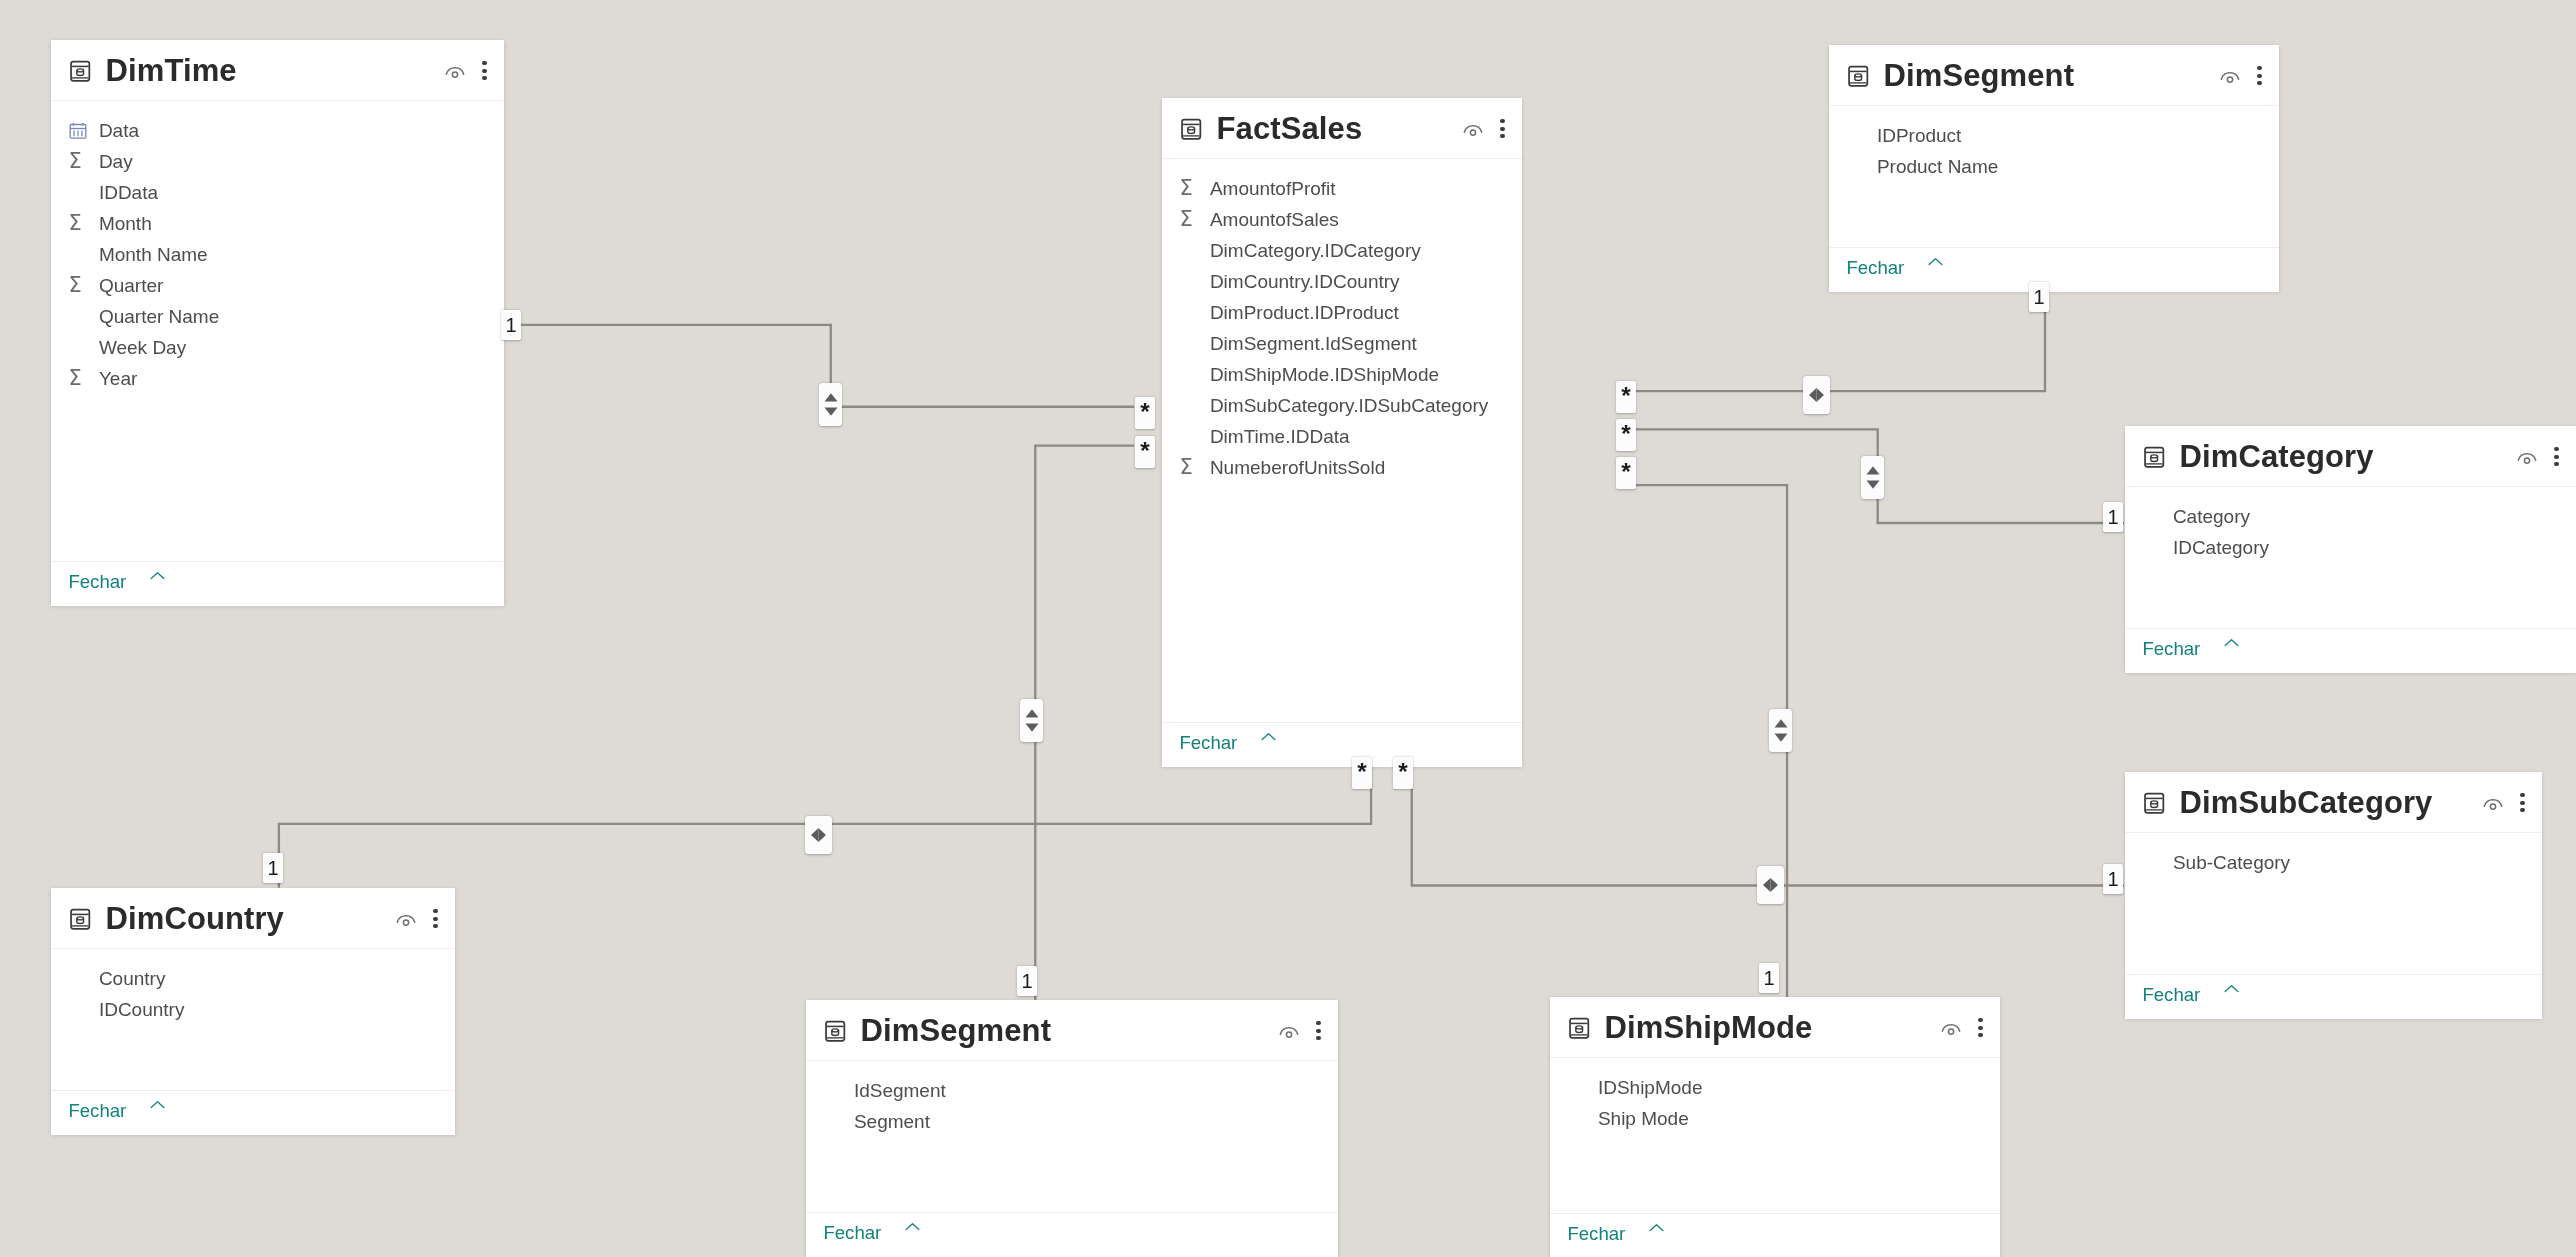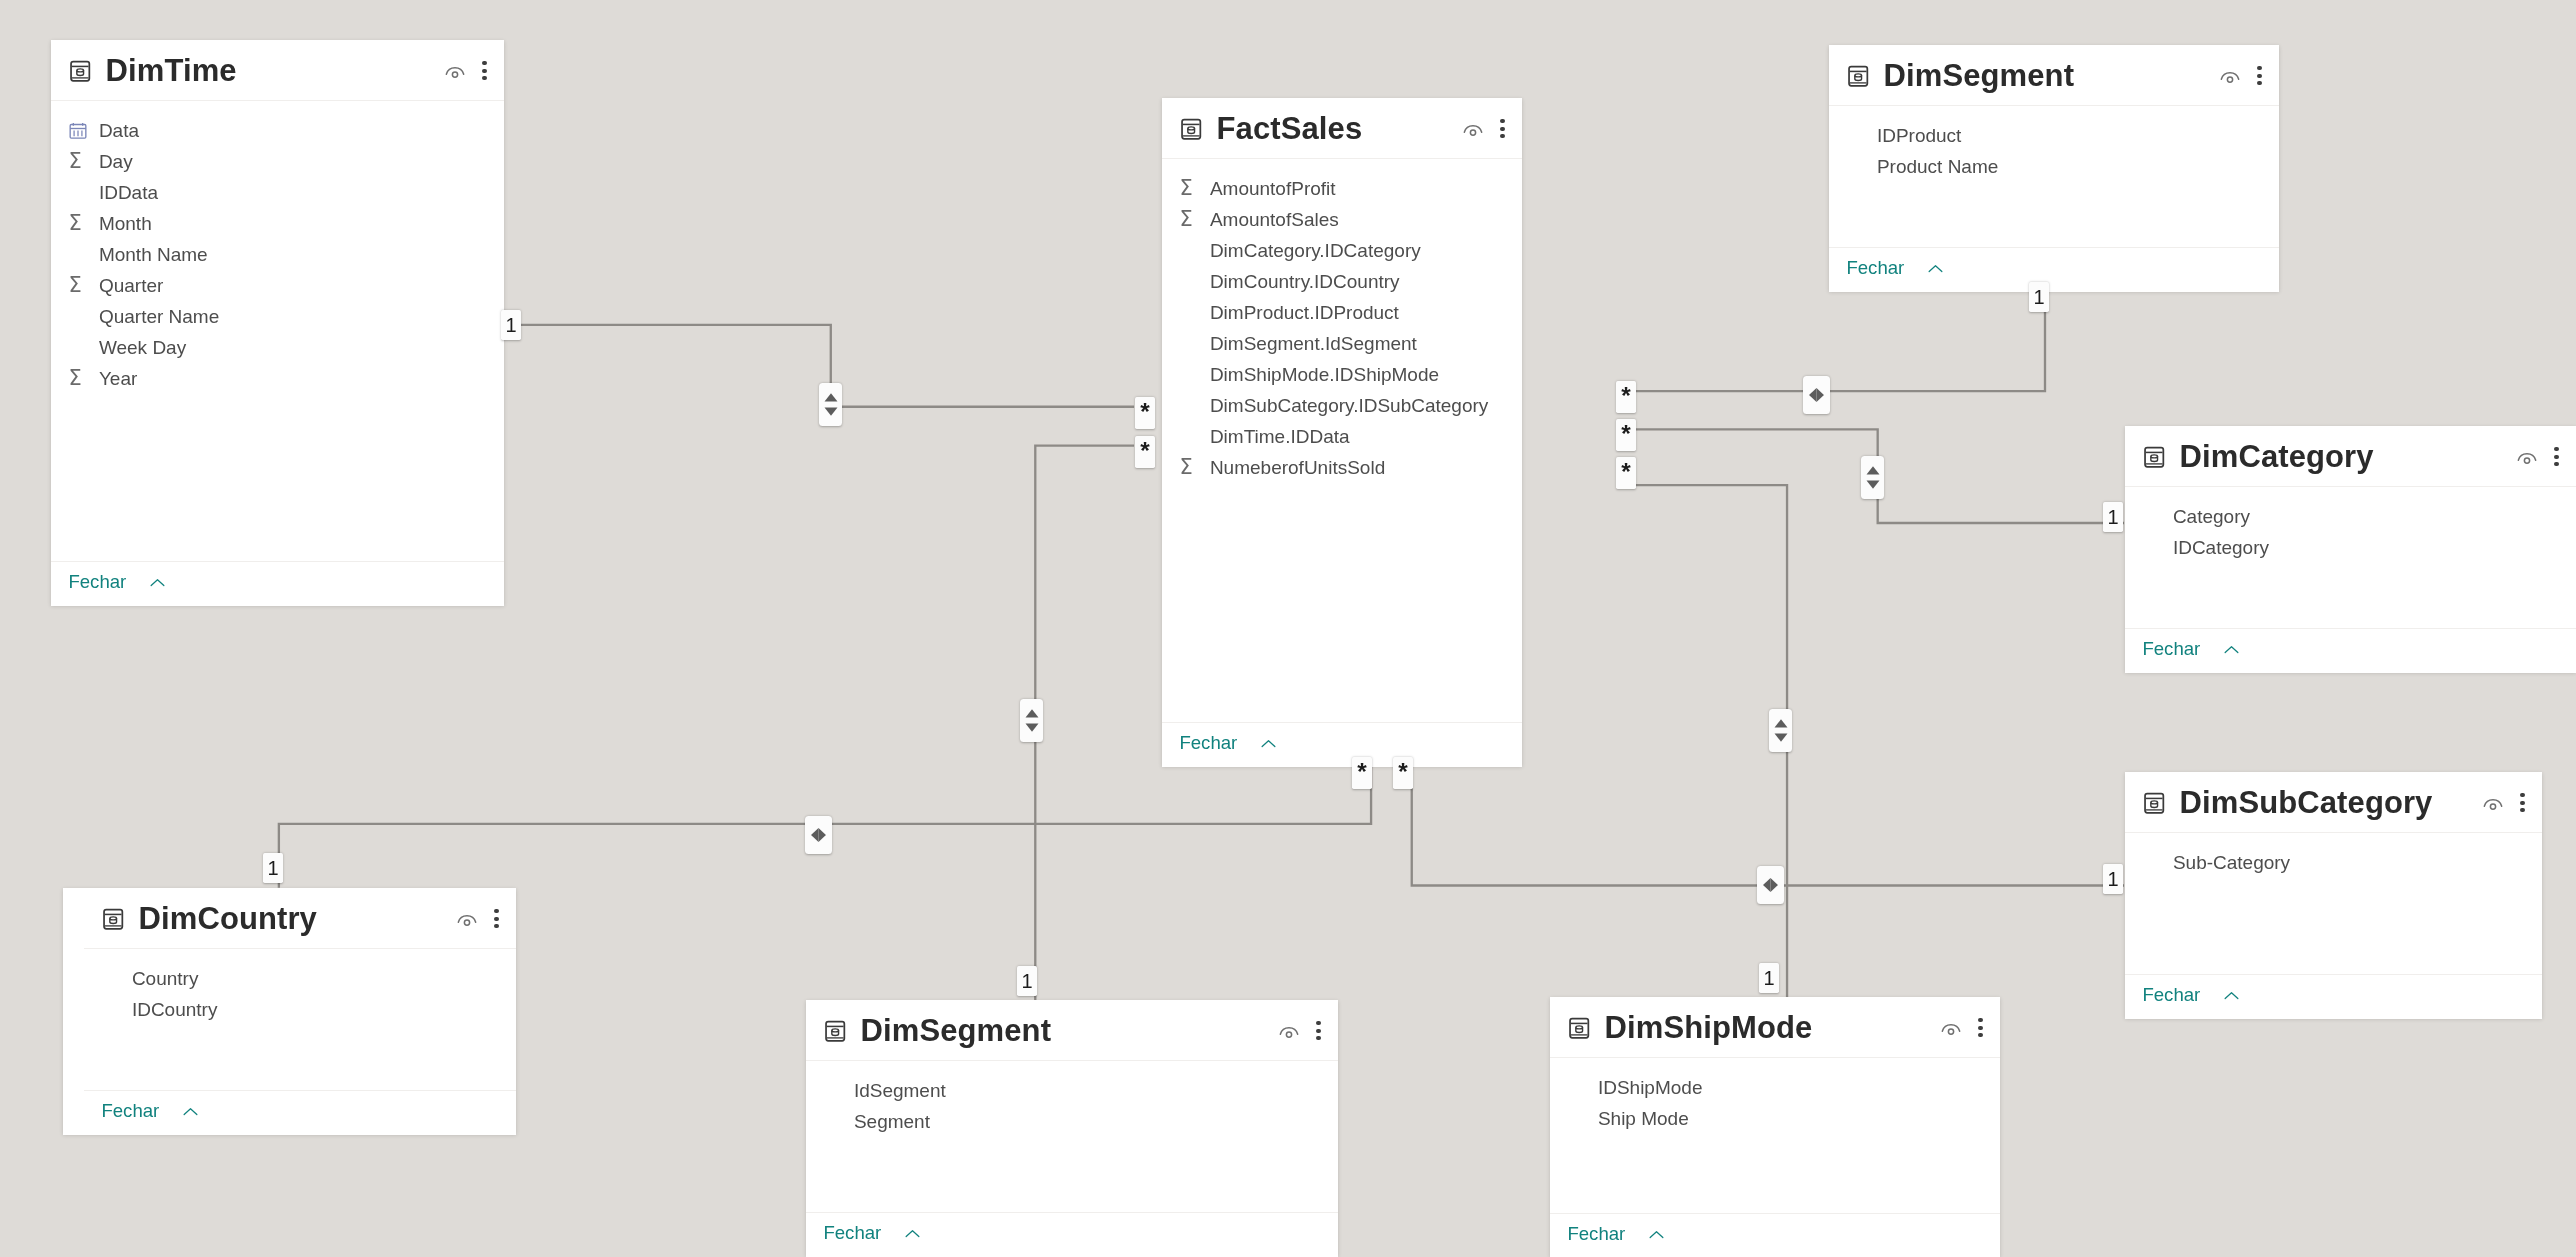--- a/index.html
+++ b/index.html
@@ -56,21 +56,21 @@
   .fld-ic svg{display:block;}
   .fld-ic.sigma{font-size:21px;color:#6b6b6b;line-height:1;font-family:"DejaVu Sans",sans-serif;}
   .fld-lbl{padding-left:3.5px;}
 
   .tbl-foot{
     padding:9.3px 0 12.8px 17.4px;
     border-top:1.2px solid #f0eeec;
     display:flex;align-items:center;
   }
   .fechar{
-    font-size:18.6px;color:#11827e;display:flex;align-items:center;gap:24px;cursor:pointer;
+    font-size:18.6px;color:#11827e;display:flex;align-items:flex-start;gap:24px;cursor:pointer;
   }
   .chev{display:block;width:15px;height:9.3px;}
 
   
   .card-badge{
     position:absolute;z-index:4;
     background:#fcfcfc;
     box-shadow:0 0.6px 2.3px rgba(0,0,0,.28);
     border-radius:1.7px;
     display:flex;align-items:center;justify-content:center;
@@ -410,21 +410,21 @@
           <span class="fechar">
             <span>Fechar</span>
             <span>
               <svg class="chev" viewBox="0 0 26 16" xmlns="http://www.w3.org/2000/svg">
     <polyline points="2,13 13,3 24,13" fill="none" stroke="#11827e" stroke-width="2.2" stroke-linecap="round" stroke-linejoin="round"></polyline>
   </svg>
             </span>
           </span>
         </div>
       </div>
-      <div class="tbl" style="left: 63px; top: 888px; width: 453px; height: 247px; padding-left: 21px;">
+      <div class="tbl" style="left: 51px; top: 888px; width: 404px; height: 247px;">
         <div class="tbl-head">
           <span class="tbl-icon">
             <svg viewBox="0 0 24 24" xmlns="http://www.w3.org/2000/svg">
     <rect x="3" y="2.5" width="18" height="19" rx="2.2" fill="none" stroke="#3a3a3a" stroke-width="1.7"></rect>
     <line x1="3.8" y1="7.3" x2="20.2" y2="7.3" stroke="#3a3a3a" stroke-width="1.5"></line>
     <line x1="3.8" y1="18.6" x2="20.2" y2="18.6" stroke="#3a3a3a" stroke-width="1.3"></line>
     <ellipse cx="12" cy="11.2" rx="3.3" ry="1.5" fill="none" stroke="#3a3a3a" stroke-width="1.4"></ellipse>
     <path d="M8.7 11.2 v3.6 a3.3 1.5 0 0 0 6.6 0 v-3.6" fill="none" stroke="#3a3a3a" stroke-width="1.4"></path>
   </svg>
           </span>

